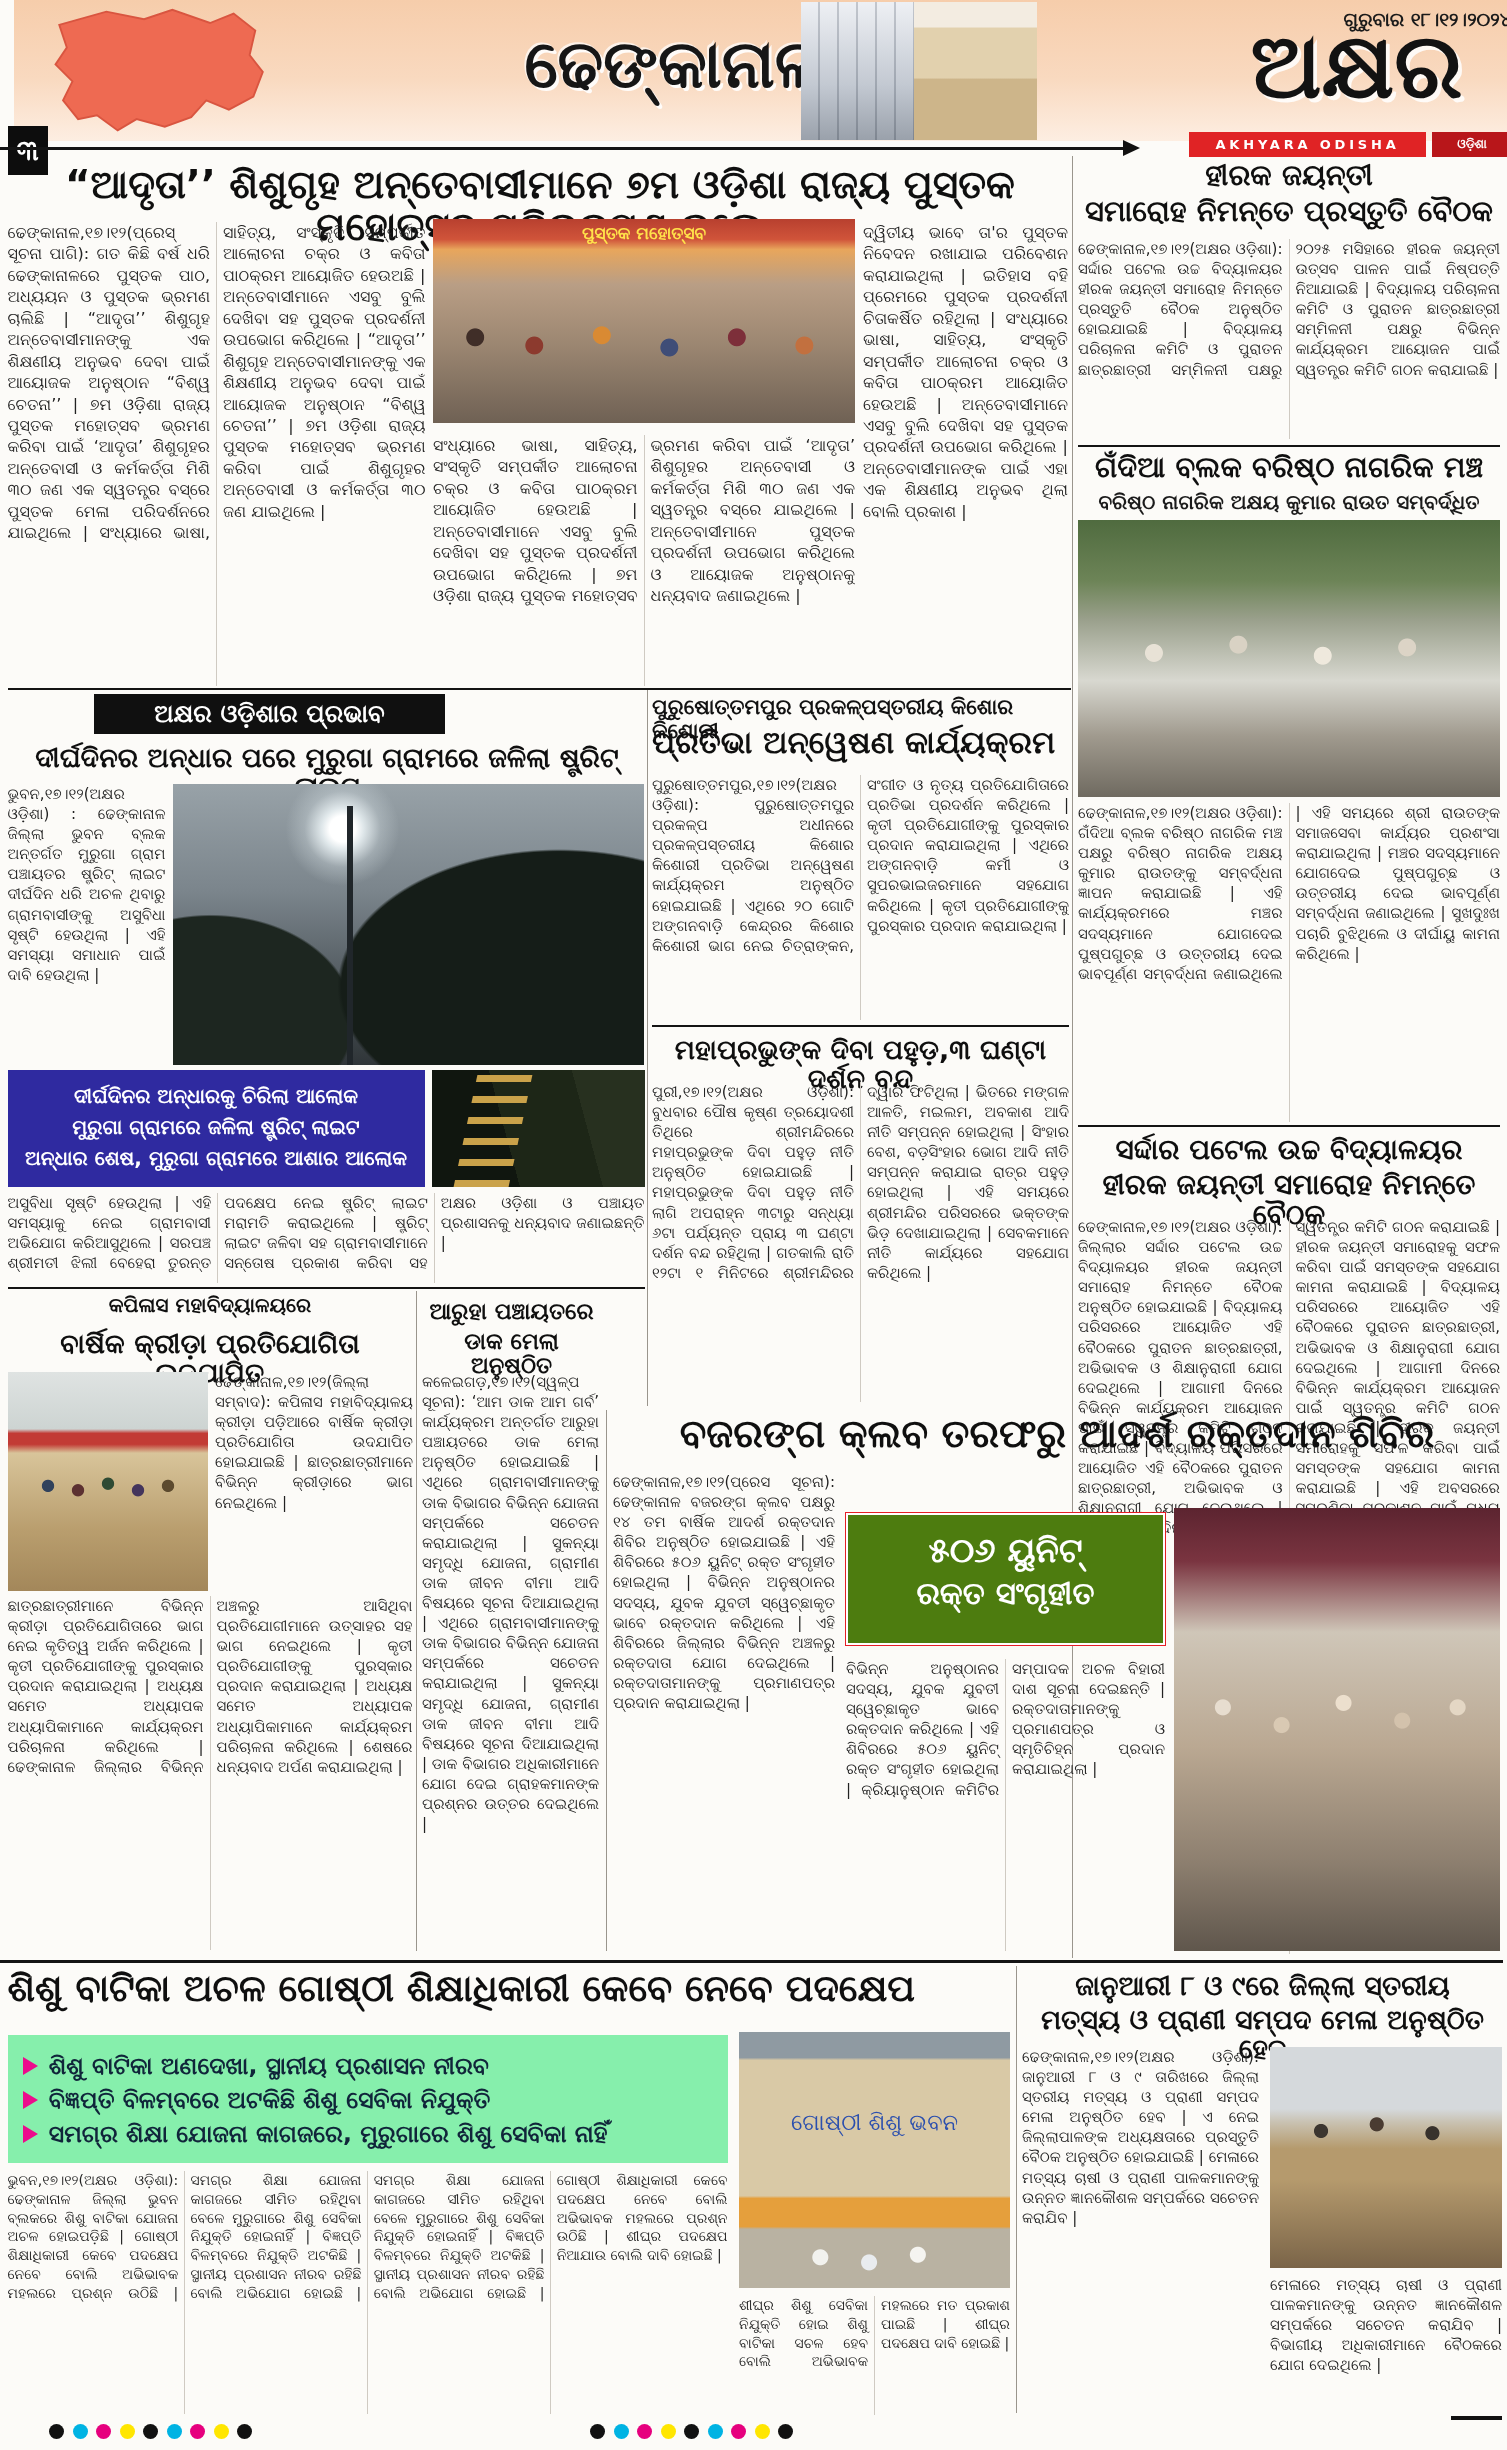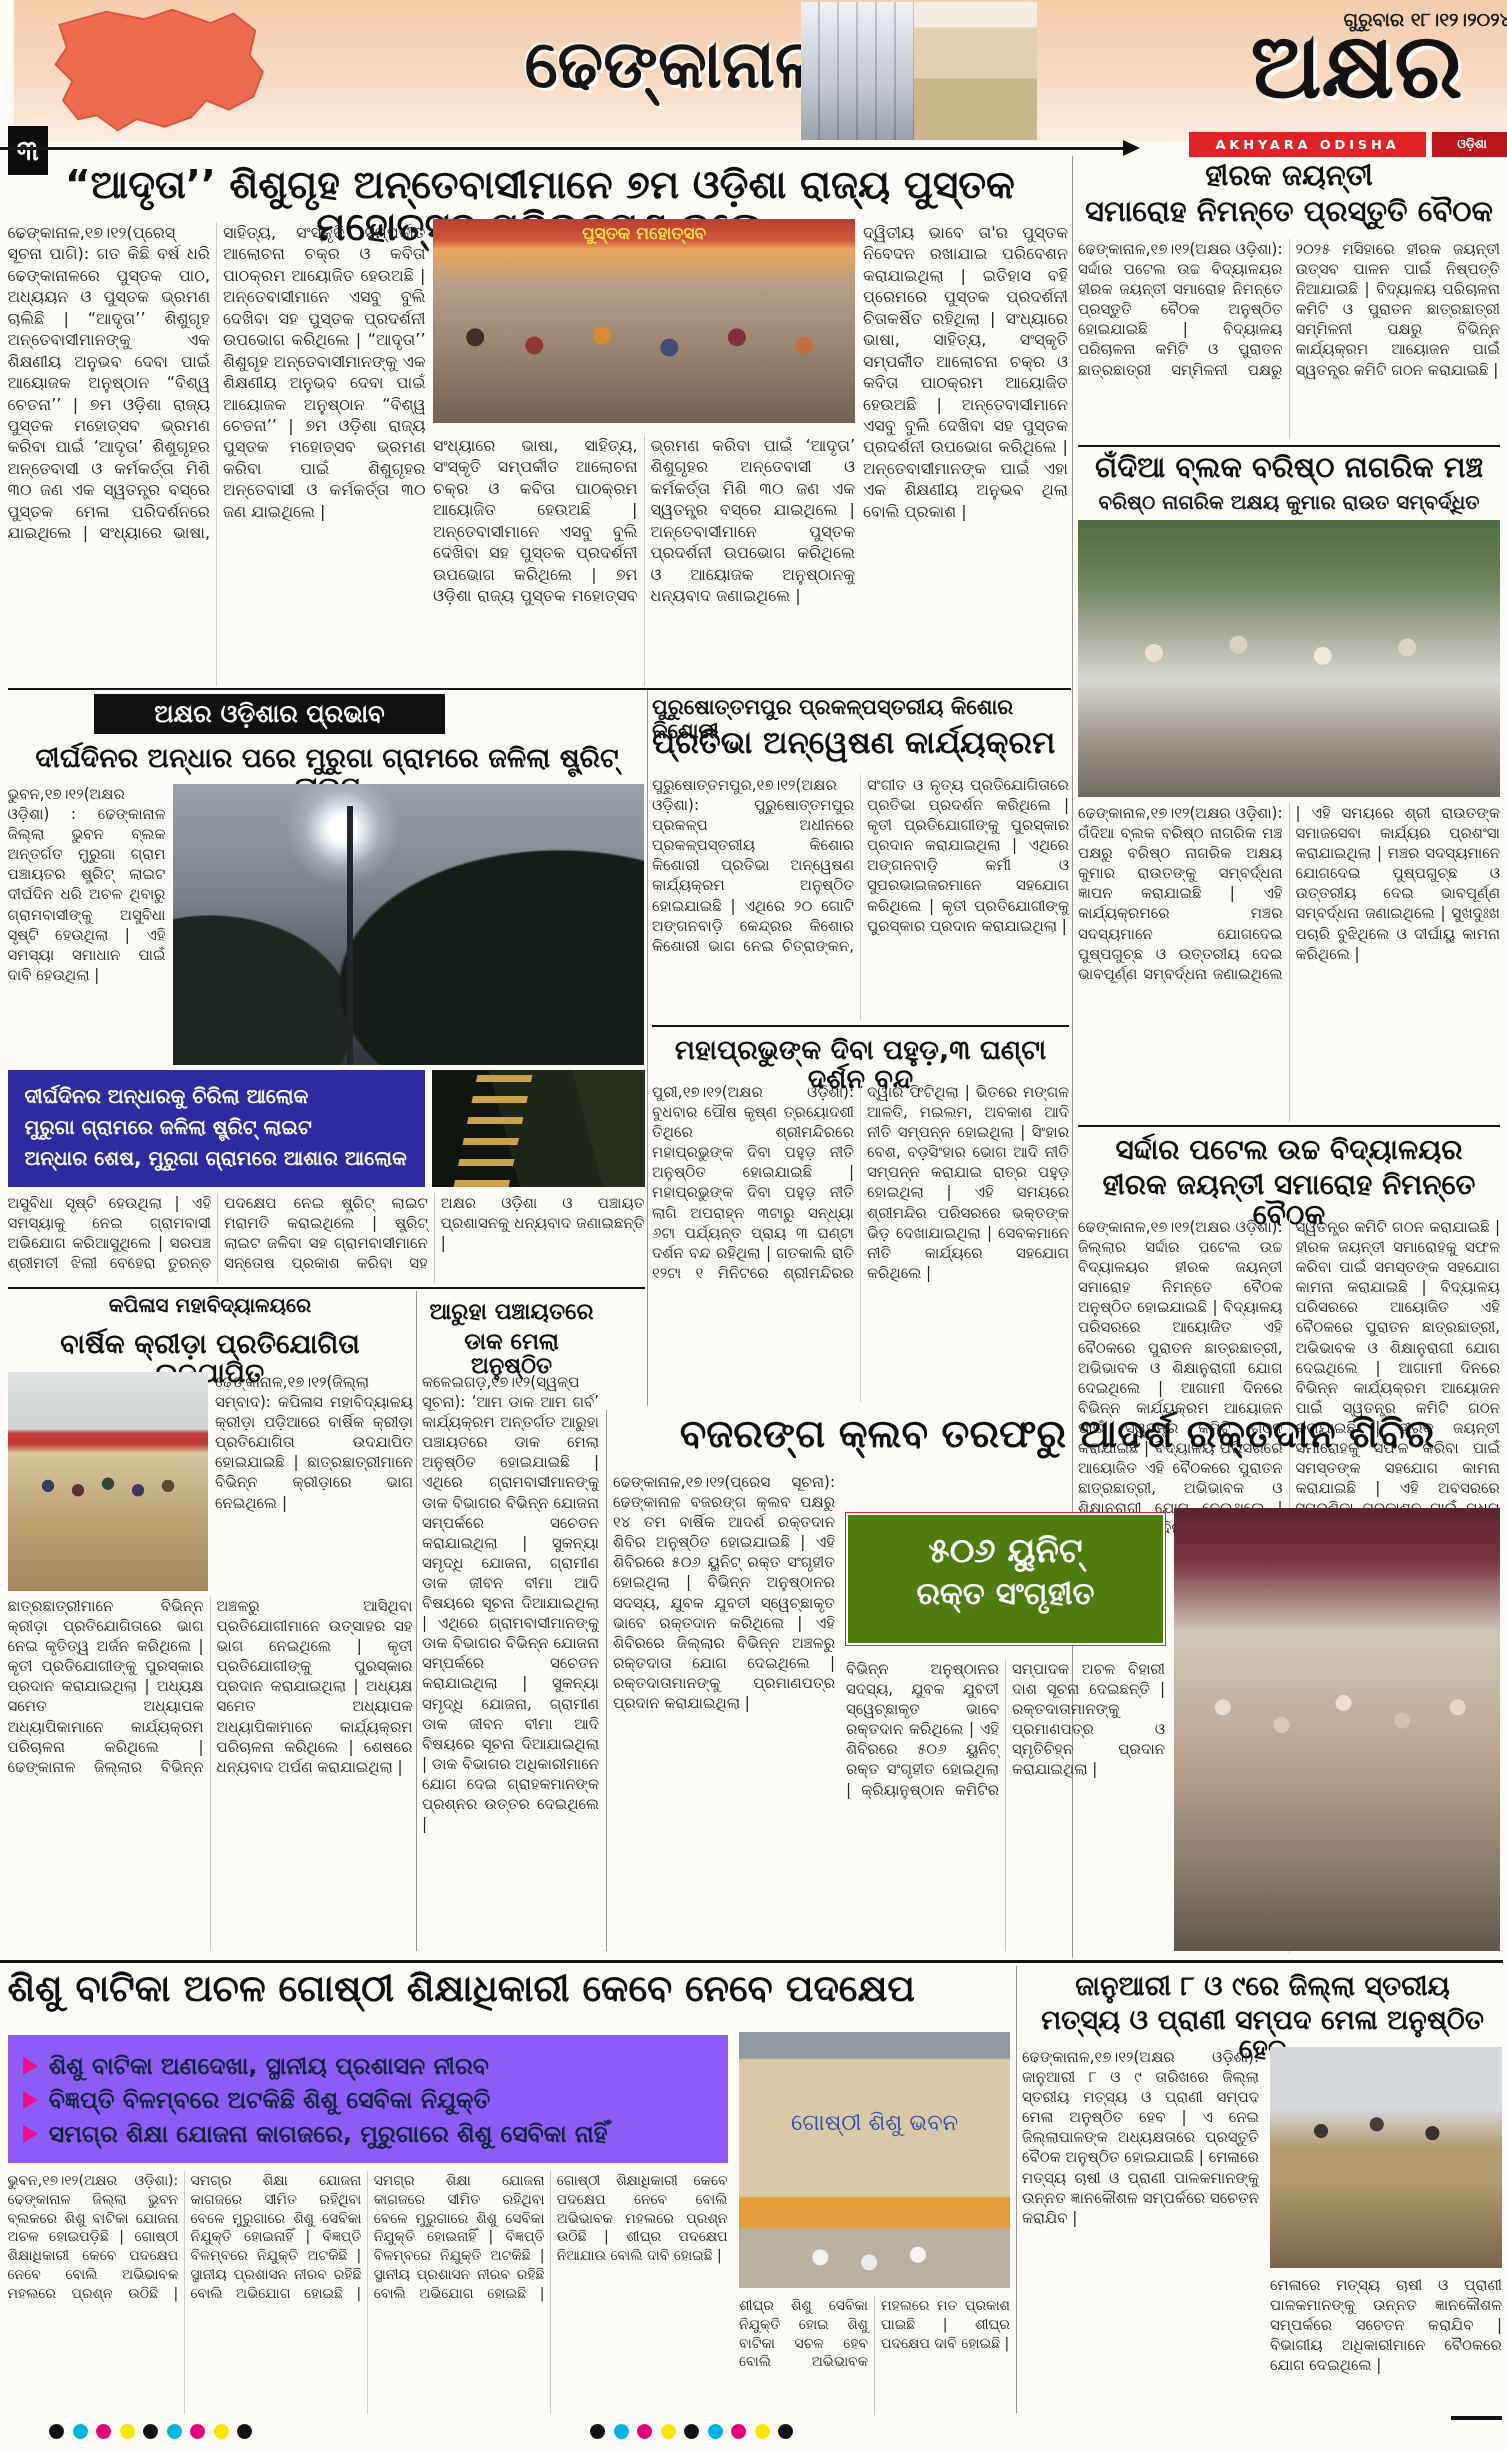--- a/index.html
+++ b/index.html
@@ -25,21 +25,21 @@
   #date-line{font-size:19px;font-weight:800;text-align:right;color:#1a1a1a;}
   .tile{height:138px;float:left;}
   .arrow-right{width:0;height:0;border-left:17px solid #111;border-top:8.5px solid transparent;border-bottom:8.5px solid transparent;}
   
   #section-box{background:#101010;color:#fff;font-size:24.5px;font-weight:800;text-align:center;line-height:40px;}
   #info-box{background:#2f2aa0;color:#fff;padding:11.3px 17px;box-sizing:border-box;}
   #info-box div{font-size:20px;font-weight:700;line-height:1.55;white-space:nowrap;overflow:hidden;}
   #stat-box{background:#4d7c0f;border:2.8px solid #fff;outline:1.9px solid #e61e25;color:#fff;text-align:center;box-sizing:border-box;padding-top:13px;}
   #stat-box .l1{font-size:34px;font-weight:800;line-height:1.3;}
   #stat-box .l2{font-size:31px;font-weight:800;line-height:1.4;}
-  #bullet-box{background:#8b5cf6;padding:11.3px 15px;box-sizing:border-box;}
+  #bullet-box{background:#86efac;padding:11.3px 15px;box-sizing:border-box;}
   .bullet-row{display:flex;align-items:center;margin:5.7px 0;}
   .bullet-arrow{width:0;height:0;border-left:15px solid #ec0c8c;border-top:9.4px solid transparent;border-bottom:9.4px solid transparent;margin-right:11.3px;flex:0 0 auto;}
   .bullet-text{font-size:23.6px;font-weight:700;color:#10253a;line-height:1.2;}
   
   #ph-bookfair{background:
     radial-gradient(circle 15px at 10% 58%,#402e28 0 8.5px,transparent 9.4px),
     radial-gradient(circle 15px at 24% 62%,#8c3a2e 0 8.5px,transparent 9.4px),
     radial-gradient(circle 15px at 40% 57%,#d98a33 0 8.5px,transparent 9.4px),
     radial-gradient(circle 15px at 56% 63%,#3f4d77 0 8.5px,transparent 9.4px),
     radial-gradient(circle 15px at 72% 58%,#7d2f3a 0 8.5px,transparent 9.4px),
@@ -146,21 +146,21 @@
   <div class="abs rule-h" style="left:1078px;top:1125px;width:422px;height:1.9px;"></div>
 
   <div class="abs head ctr" style="left:1078px;top:1135px;width:422px;font-size:28px;">ସର୍ଦ୍ଦାର ପଟେଲ ଉଚ୍ଚ ବିଦ୍ୟାଳୟର</div>
   <div class="abs head ctr" style="left:1078px;top:1170px;width:422px;font-size:28px;">ହୀରକ ଜୟନ୍ତୀ ସମାରୋହ ନିମନ୍ତେ ବୈଠକ</div>
   <div class="abs body-txt cols2" style="left:1078px;top:1217px;width:422px;height:737px;font-size:15px;">ଢେଙ୍କାନାଳ,୧୭।୧୨(ଅକ୍ଷର ଓଡ଼ିଶା): ଜିଲ୍ଲାର ସର୍ଦ୍ଦାର ପଟେଲ ଉଚ୍ଚ ବିଦ୍ୟାଳୟର ହୀରକ ଜୟନ୍ତୀ ସମାରୋହ ନିମନ୍ତେ ବୈଠକ ଅନୁଷ୍ଠିତ ହୋଇଯାଇଛି | ବିଦ୍ୟାଳୟ ପରିସରରେ ଆୟୋଜିତ ଏହି ବୈଠକରେ ପୁରାତନ ଛାତ୍ରଛାତ୍ରୀ, ଅଭିଭାବକ ଓ ଶିକ୍ଷାନୁରାଗୀ ଯୋଗ ଦେଇଥିଲେ | ଆଗାମୀ ଦିନରେ ବିଭିନ୍ନ କାର୍ଯ୍ୟକ୍ରମ ଆୟୋଜନ ପାଇଁ ସ୍ୱତନ୍ତ୍ର କମିଟି ଗଠନ କରାଯାଇଛି | ବିଦ୍ୟାଳୟ ପରିସରରେ ଆୟୋଜିତ ଏହି ବୈଠକରେ ପୁରାତନ ଛାତ୍ରଛାତ୍ରୀ, ଅଭିଭାବକ ଓ ଶିକ୍ଷାନୁରାଗୀ ଯୋଗ ଦେଇଥିଲେ | ଆଗାମୀ ଦିନରେ ବିଭିନ୍ନ କାର୍ଯ୍ୟକ୍ରମ ଆୟୋଜନ ପାଇଁ ସ୍ୱତନ୍ତ୍ର କମିଟି ଗଠନ କରାଯାଇଛି | ହୀରକ ଜୟନ୍ତୀ ସମାରୋହକୁ ସଫଳ କରିବା ପାଇଁ ସମସ୍ତଙ୍କ ସହଯୋଗ କାମନା କରାଯାଇଛି | ବିଦ୍ୟାଳୟ ପରିସରରେ ଆୟୋଜିତ ଏହି ବୈଠକରେ ପୁରାତନ ଛାତ୍ରଛାତ୍ରୀ, ଅଭିଭାବକ ଓ ଶିକ୍ଷାନୁରାଗୀ ଯୋଗ ଦେଇଥିଲେ | ଆଗାମୀ ଦିନରେ ବିଭିନ୍ନ କାର୍ଯ୍ୟକ୍ରମ ଆୟୋଜନ ପାଇଁ ସ୍ୱତନ୍ତ୍ର କମିଟି ଗଠନ କରାଯାଇଛି | ହୀରକ ଜୟନ୍ତୀ ସମାରୋହକୁ ସଫଳ କରିବା ପାଇଁ ସମସ୍ତଙ୍କ ସହଯୋଗ କାମନା କରାଯାଇଛି | ଏହି ଅବସରରେ ସ୍ମରଣିକା ପ୍ରକାଶନ ପାଇଁ ମଧ୍ୟ ନିଷ୍ପତ୍ତି ନିଆଯାଇଛି |</div>
 
   <div class="abs" id="section-box" style="left:94px;top:694px;width:351px;height:40px;">ଅକ୍ଷର ଓଡ଼ିଶାର ପ୍ରଭାବ</div>
   <div class="abs head ctr" style="left:7.5px;top:743px;width:639px;font-size:27px;">ଦୀର୍ଘଦିନର ଅନ୍ଧାର ପରେ ମୁରୁଗା ଗ୍ରାମରେ ଜଳିଲା ଷ୍ଟ୍ରିଟ୍ ଲାଇଟ</div>
   <div class="abs body-txt" style="left:7.5px;top:784px;width:158px;height:281px;font-size:15px;">ଭୁବନ,୧୭।୧୨(ଅକ୍ଷର ଓଡ଼ିଶା) : ଢେଙ୍କାନାଳ ଜିଲ୍ଲା ଭୁବନ ବ୍ଲକ ଅନ୍ତର୍ଗତ ମୁରୁଗା ଗ୍ରାମ ପଞ୍ଚାୟତର ଷ୍ଟ୍ରିଟ୍ ଲାଇଟ ଦୀର୍ଘଦିନ ଧରି ଅଚଳ ଥିବାରୁ ଗ୍ରାମବାସୀଙ୍କୁ ଅସୁବିଧା ସୃଷ୍ଟି ହେଉଥିଲା | ଏହି ସମସ୍ୟା ସମାଧାନ ପାଇଁ ଦାବି ହେଉଥିଲା |</div>
   <div class="photo" id="ph-street" style="left:173px;top:784px;width:471px;height:281px;"></div>
-  <div class="abs" id="info-box" style="left:7.5px;top:1070px;width:417px;height:117px;">
+  <div class="abs" id="info-box" style="left:7.5px;top:1070px;width:417px;height:117px;text-align:center;">
     <div>ଦୀର୍ଘଦିନର ଅନ୍ଧାରକୁ ଚିରିଲା ଆଲୋକ</div>
     <div>ମୁରୁଗା ଗ୍ରାମରେ ଜଳିଲା ଷ୍ଟ୍ରିଟ୍ ଲାଇଟ</div>
     <div>ଅନ୍ଧାର ଶେଷ, ମୁରୁଗା ଗ୍ରାମରେ ଆଶାର ଆଲୋକ</div>
   </div>
   <div class="photo" id="ph-ladder" style="left:432px;top:1070px;width:213px;height:117px;"></div>
   <div class="abs body-txt cols3" style="left:7.5px;top:1193px;width:637px;height:90px;font-size:15px;">ଅସୁବିଧା ସୃଷ୍ଟି ହେଉଥିଲା | ଏହି ସମସ୍ୟାକୁ ନେଇ ଗ୍ରାମବାସୀ ଅଭିଯୋଗ କରିଆସୁଥିଲେ | ସରପଞ୍ଚ ଶ୍ରୀମତୀ ଝିଲୀ ବେହେରା ତୁରନ୍ତ ପଦକ୍ଷେପ ନେଇ ଷ୍ଟ୍ରିଟ୍ ଲାଇଟ ମରାମତି କରାଇଥିଲେ | ଷ୍ଟ୍ରିଟ୍ ଲାଇଟ ଜଳିବା ସହ ଗ୍ରାମବାସୀମାନେ ସନ୍ତୋଷ ପ୍ରକାଶ କରିବା ସହ ଅକ୍ଷର ଓଡ଼ିଶା ଓ ପଞ୍ଚାୟତ ପ୍ରଶାସନକୁ ଧନ୍ୟବାଦ ଜଣାଇଛନ୍ତି |</div>
   <div class="abs rule-h" style="left:7.5px;top:1287px;width:637px;height:1.9px;"></div>
 
   <div class="abs kicker" style="left:652px;top:695px;width:417px;font-size:21px;">ପୁରୁଷୋତ୍ତମପୁର ପ୍ରକଳ୍ପସ୍ତରୀୟ କିଶୋର କିଶୋରୀ</div>
   <div class="abs head" style="left:652px;top:726px;width:417px;font-size:31px;">ପ୍ରତିଭା ଅନ୍ୱେଷଣ କାର୍ଯ୍ୟକ୍ରମ</div>

